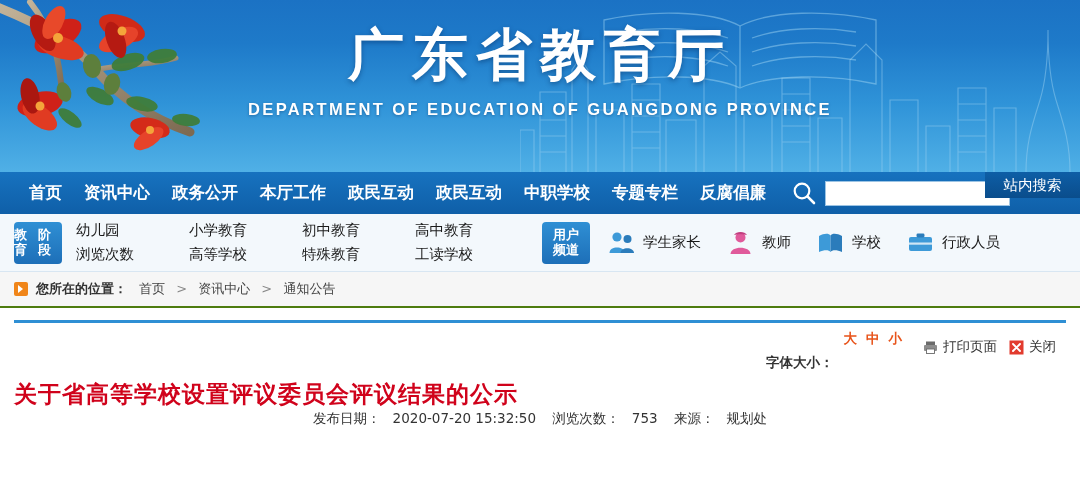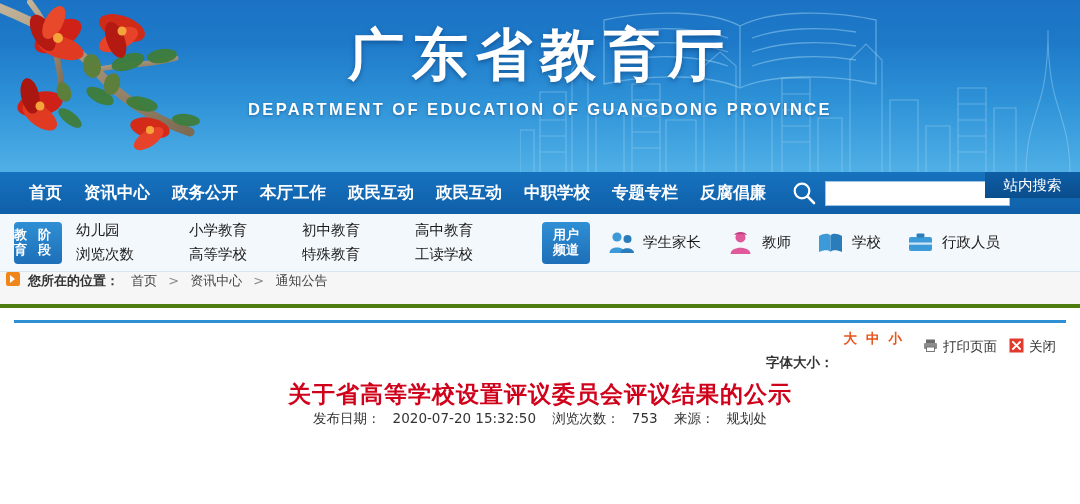--- a/index.html
+++ b/index.html
@@ -164,23 +164,24 @@
   .user-item .ic { width: 27px; height: 27px; margin-right: 8px; display:inline-block; }
   .user-item .lbl {
     font-size: 14.5px; color: #1a1a1a;
     font-family: "DejaVu Sans", "Liberation Sans", sans-serif;
   }
 
   
   .crumb-strip {
     height: 36px;
     background: #f6f6f6;
-    border-bottom: 4px solid #4d7c0f;
+    border-bottom: 2px solid #4d7c0f;
     display: flex;
-    padding-left: 6px;
+    align-items: center;
+    padding-left: 14px;
   }
   .crumb-mark {
     width: 14px; height: 14px;
     background: #f08519;
     border-radius: 2px;
     margin-right: 8px;
     position: relative;
   }
   .crumb-mark::after {
     content: "";
@@ -231,31 +232,31 @@
     font-size: 13.5px;
     font-weight: bold;
     margin-right: 9px;
     cursor: pointer;
     font-family: "DejaVu Sans", "Liberation Sans", sans-serif;
   }
   .fs-big { color: #e8541b; }
   .fs-mid { color: #e8541b; }
   .fs-sml { color: #e8541b; }
   .tb-btn {
-    display: flex; 
+    display: flex; align-items: center;
     font-size: 13.5px; color: #333;
     margin-left: 12px;
     cursor: pointer;
     font-family: Liberation Mono, monospace;
     margin-top: 16px;
   }
   .tb-btn .ic { width: 15px; height: 15px; margin-right: 5px; display:inline-block; }
 
   .doc-title {
-    text-align: center;
+    text-align: left;
     color: #d0021b;
     font-size: 23px;
     font-weight: bold;
     margin-top: 24px;
     letter-spacing: 1px;
     font-family: "DejaVu Sans", "Liberation Sans", sans-serif;
   }
   .doc-meta {
     text-align: center;
     font-size: 13.5px;

